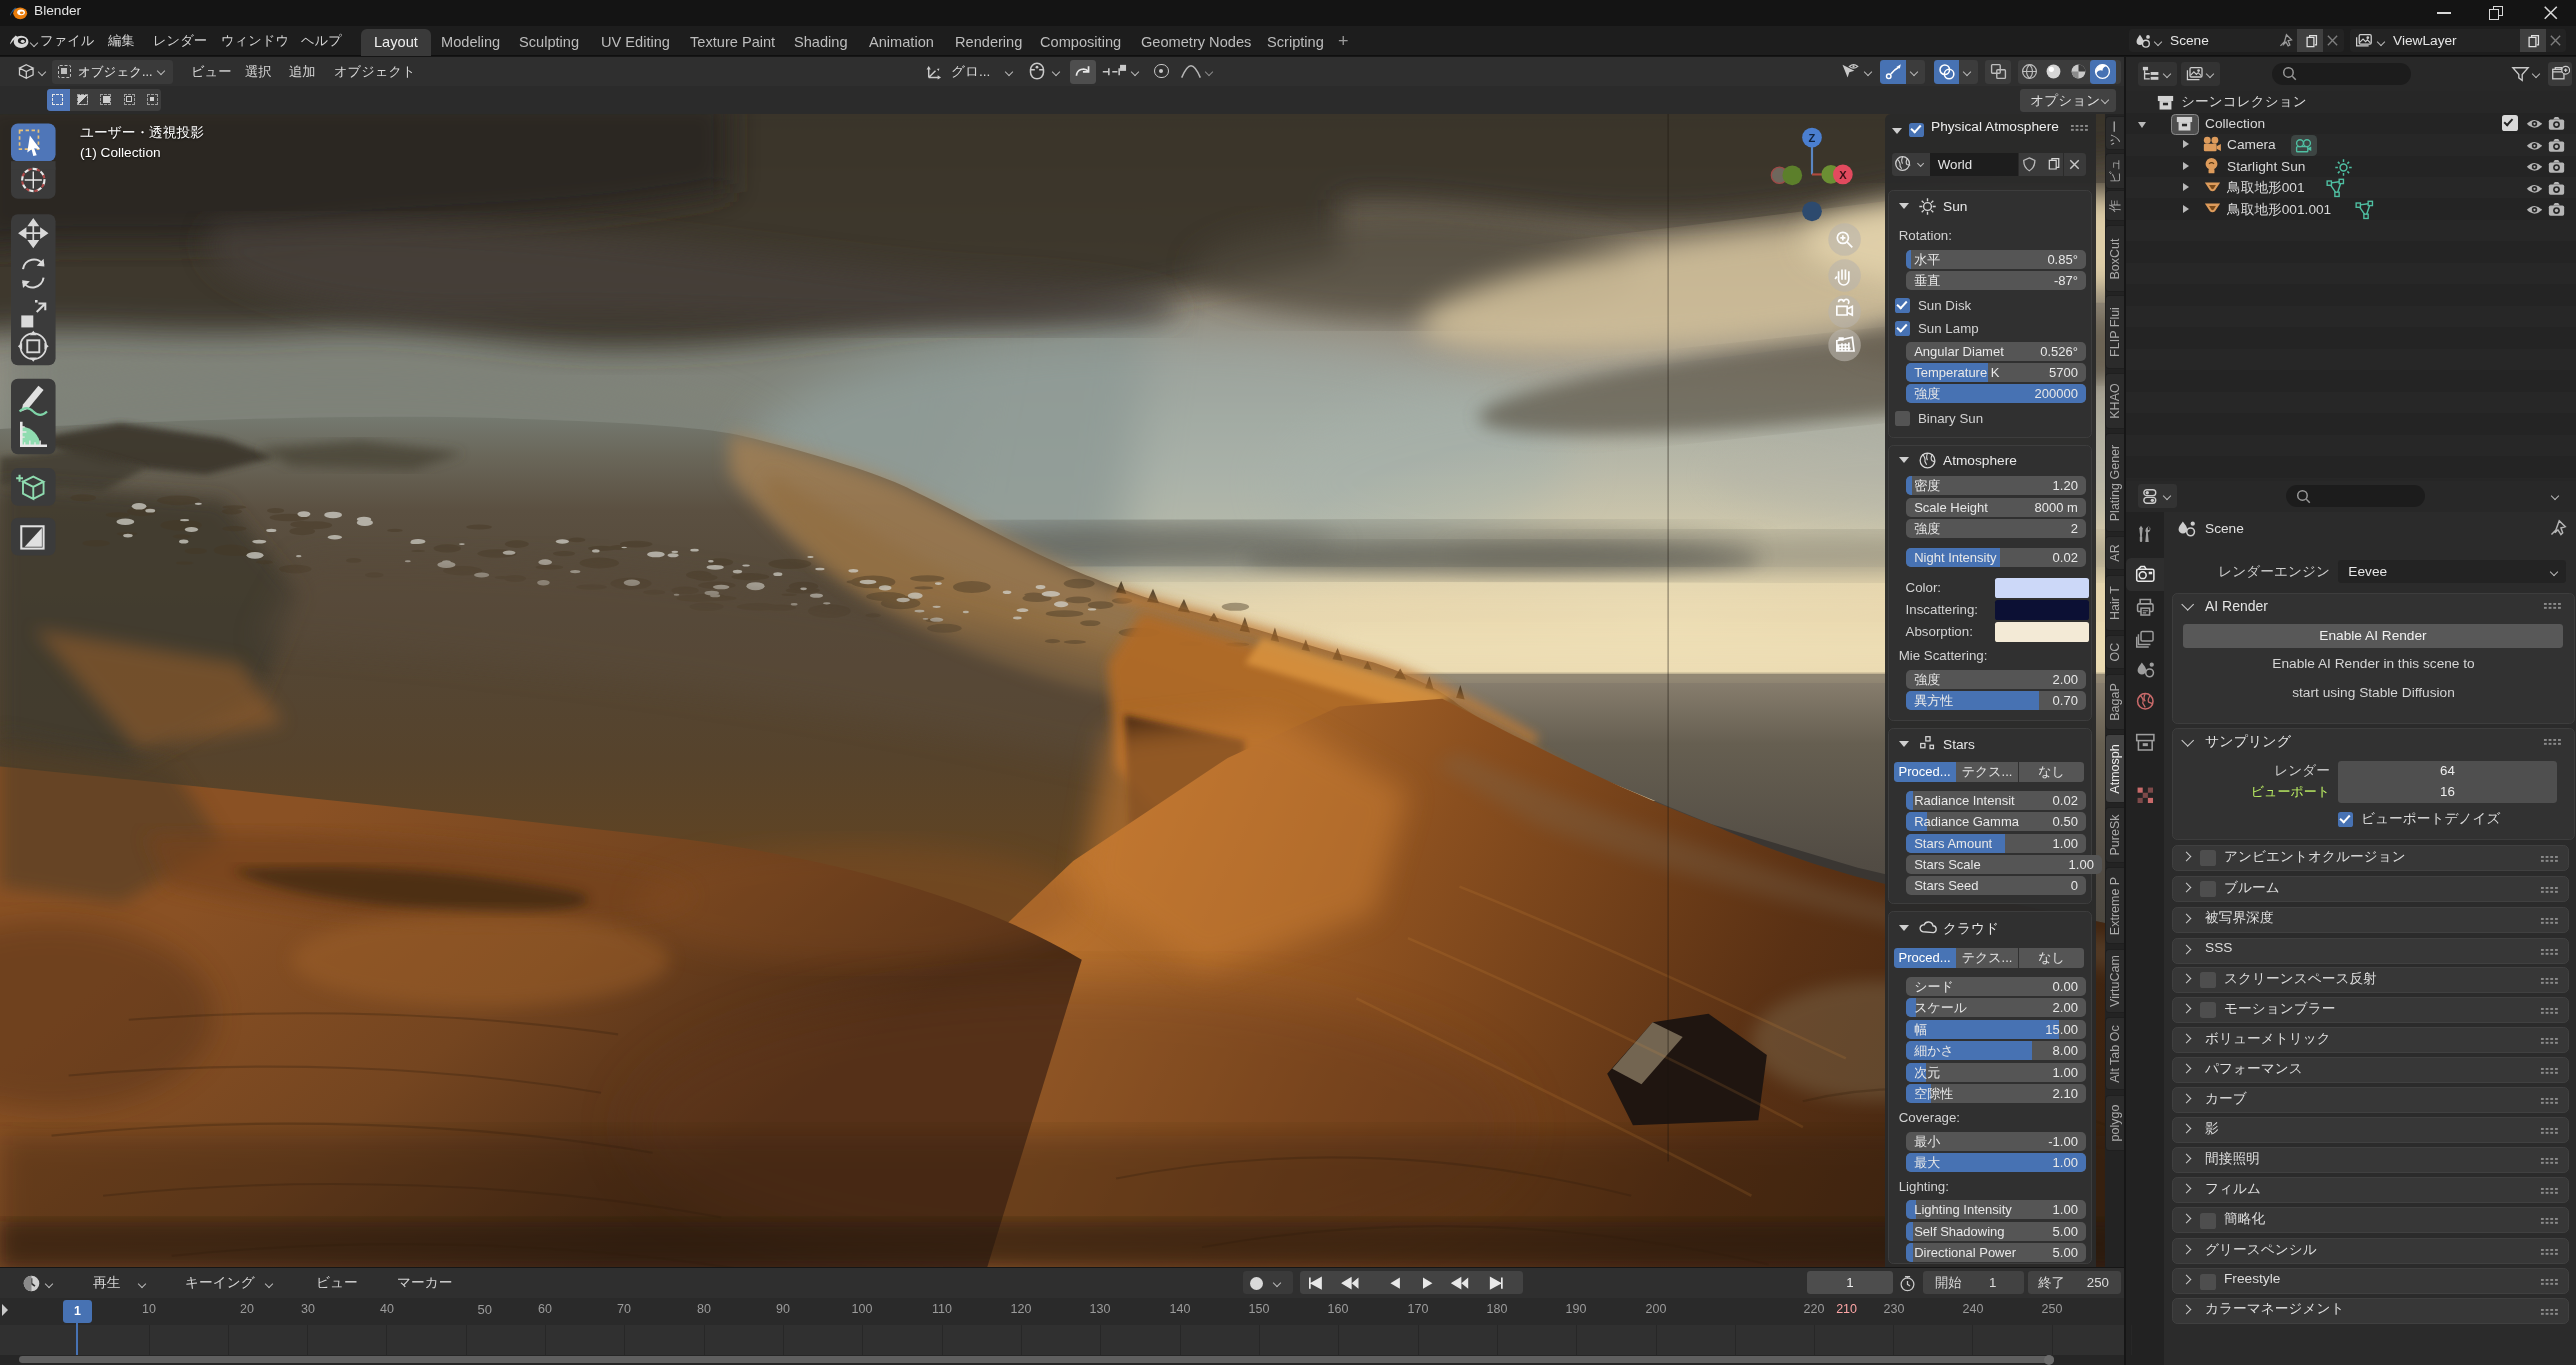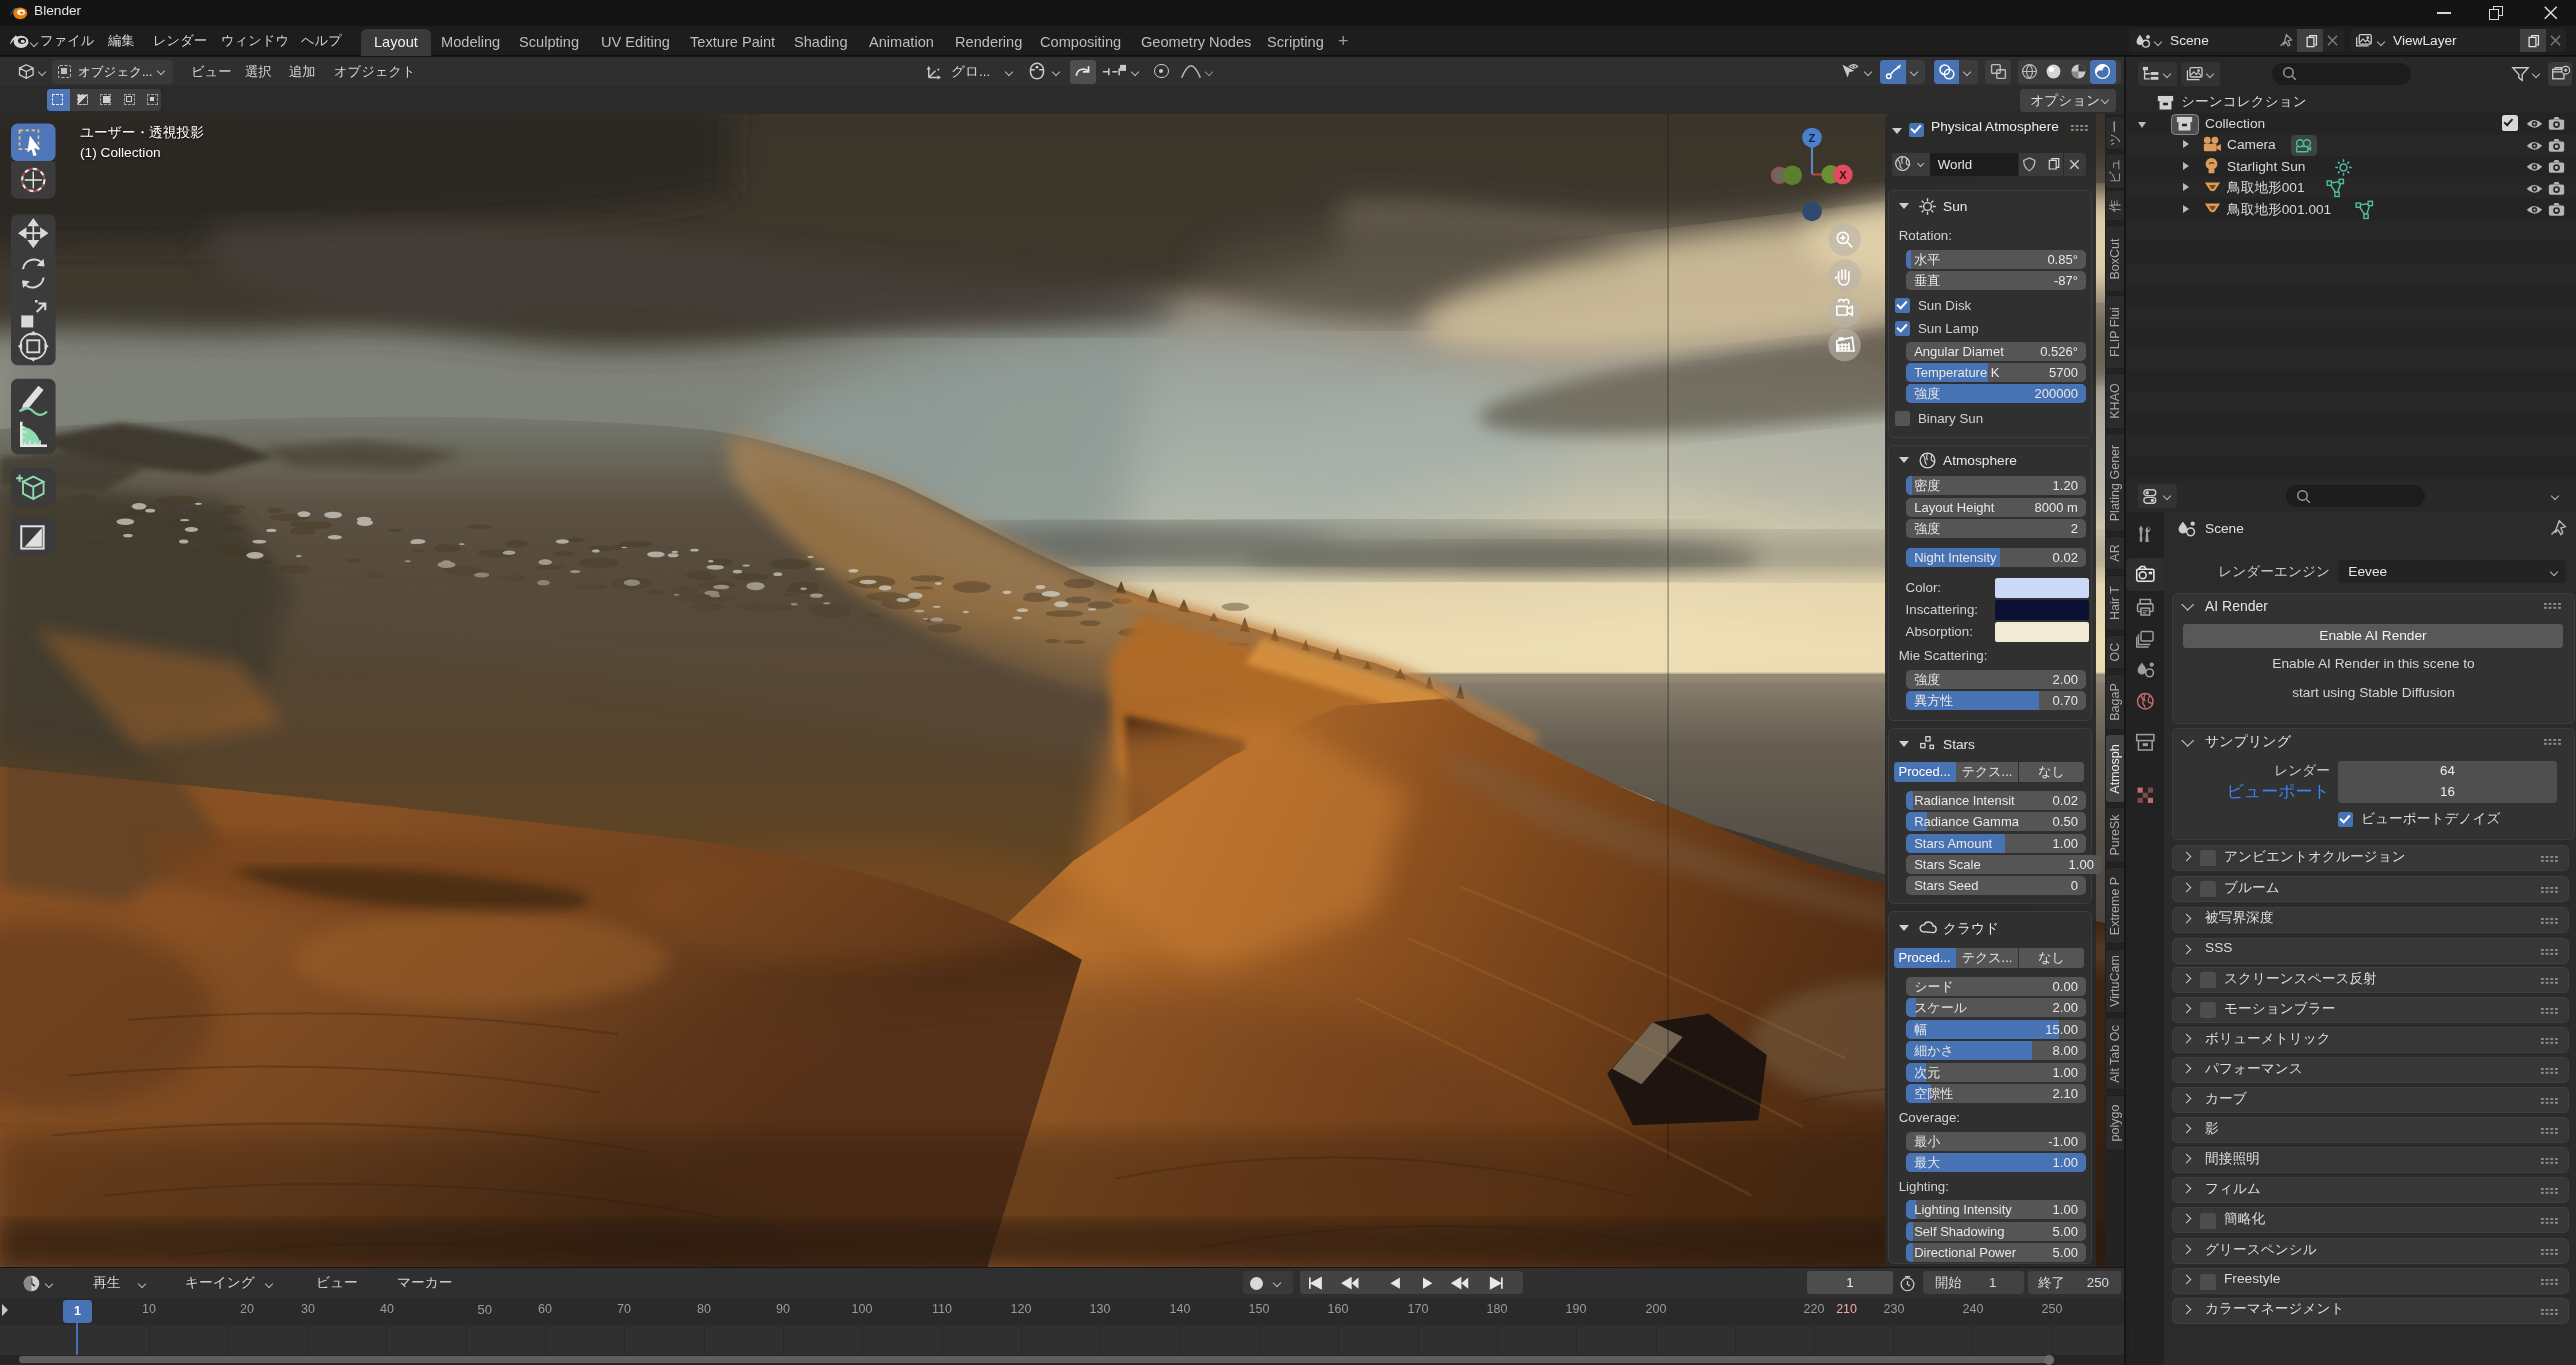--- a/index.html
+++ b/index.html
@@ -694,21 +694,21 @@
           <circle cx="11" cy="11" r="8.5" fill="none" stroke="#d6d6d6" stroke-width="1.5"></circle>
           <path d="M5,4 q4,4 3,8 l2,4 M17,4 q-3,4 -1,7 l4,2 M11,2.5 q-2,5 0,8" stroke="#d6d6d6" stroke-width="1.3" fill="none"></path>
         </svg>
 <div class="abs" style="left:58px;top:339px;font-size:13.7px;color:#e8e8e8">Atmosphere</div>
 <div class="slider" style="left:20.6px;top:362px;width:180px">
           <div class="sfill" style="width:6.9px;border-radius:3.4px 0 0 3.4px"></div>
           <div class="lab">密度</div>
           <div class="val">1.20</div>
         </div>
 <div class="slider" style="left:20.6px;top:384px;width:180px">
-          <div class="lab">Layout Height</div>
+          <div class="lab">Scale Height</div>
           <div class="val">8000 m</div>
         </div>
 <div class="slider" style="left:20.6px;top:405px;width:180px">
           <div class="lab">強度</div>
           <div class="val">2</div>
         </div>
 <div class="slider" style="left:20.6px;top:434px;width:180px">
           <div class="sfill" style="width:94px;border-radius:3.4px 0 0 3.4px"></div>
           <div class="lab">Night Intensity</div>
           <div class="val">0.02</div>
@@ -1129,21 +1129,21 @@
 <div class="grip" style="right:13.7px;top:121px"></div>
 <div class="abs" style="left:57px;top:143px;width:380px;height:24px;background:#585858;border-radius:3.4px;color:#f0f0f0;font-size:13.7px;text-align:center;line-height:24px">Enable AI Render</div>
 <div class="abs" style="left:46px;top:175px;width:403px;font-size:13.7px;color:#d5d5d5;text-align:center">Enable AI Render in this scene to</div>
 <div class="abs" style="left:46px;top:204px;width:403px;font-size:13.7px;color:#d5d5d5;text-align:center">start using Stable Diffusion</div>
 <div class="abs" style="left:46px;top:247px;width:403px;height:112px;background:#323232;border:0.9px solid #3d3d3d;border-radius:5.2px"></div>
 <div class="abs" style="left:57px;top:255px;width:9.4px;height:9.4px;border:solid #cdcdcd;border-width:0 1.7px 1.7px 0;transform:rotate(45deg)"></div>
 <div class="abs" style="left:79px;top:252px;font-size:14px;color:#e4e4e4">サンプリング</div>
 <div class="grip" style="right:13.7px;top:257px"></div>
 <div class="abs" style="left:0px;top:280px;width:204px;height:20.6px;color:#cdcdcd;font-size:13.7px;text-align:right;line-height:20.6px">レンダー</div>
 <div class="abs" style="left:212px;top:280px;width:219px;height:20.6px;background:#4f4f4f;border-radius:3.4px 3.4px 0 0;color:#ededed;font-size:13.3px;text-align:center;line-height:20.6px">64</div>
-<div class="abs" style="left:0px;top:301px;width:204px;height:20.6px;color:#3b82f6;font-size:17px;text-align:right;line-height:20.6px">ビューポート</div>
+<div class="abs" style="left:0px;top:301px;width:204px;height:20.6px;color:#bef264;font-size:13px;text-align:right;line-height:20.6px">ビューポート</div>
 <div class="abs" style="left:212px;top:301px;width:219px;height:20.6px;background:#4f4f4f;border-radius:0 0 3.4px 3.4px;color:#ededed;font-size:13.3px;text-align:center;line-height:20.6px">16</div>
 <div class="chk on" style="left:212px;top:331px"></div>
 <div class="abs" style="left:235px;top:329px;font-size:13.7px;color:#dcdcdc">ビューポートデノイズ</div>
 <div class="phead" style="top:364px">
           <div class="car"></div>
           <div class="grip" style="top:8.6px"></div>
         </div>
 <div class="abs" style="left:74px;top:369px;width:15.5px;height:15.5px;background:#4e4e4e;border-radius:2.6px"></div>
 <div class="abs" style="left:98px;top:367px;font-size:13.7px;color:#dedede">アンビエントオクルージョン</div>
 <div class="phead" style="top:395px">

